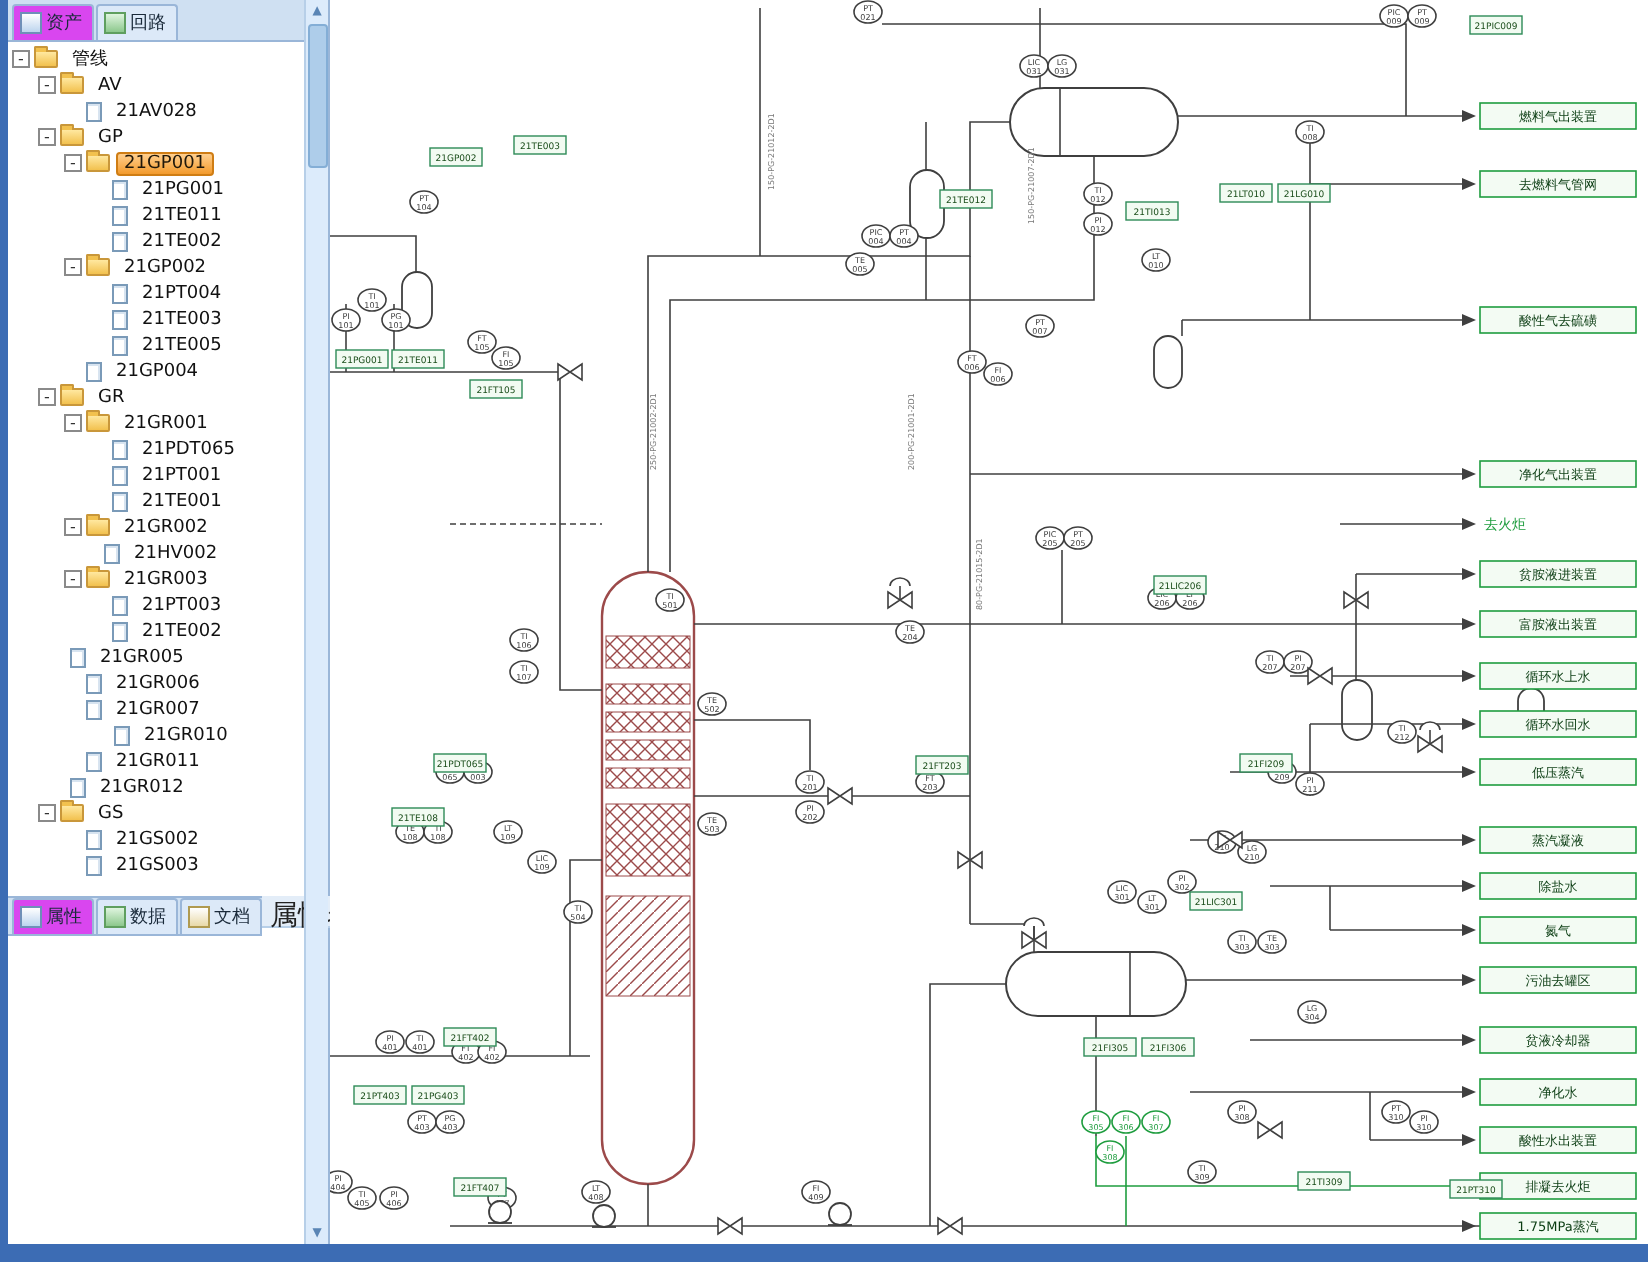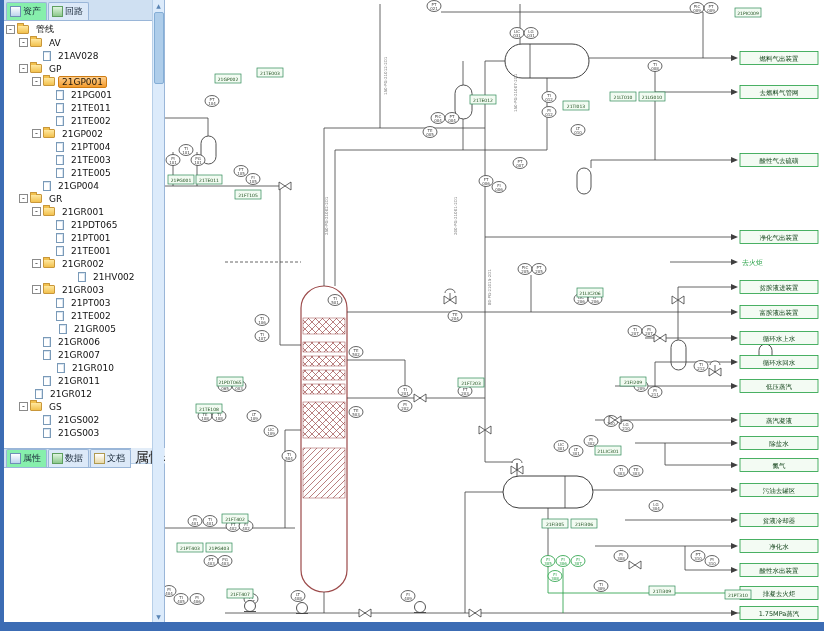--- a/index.html
+++ b/index.html
@@ -7,21 +7,21 @@
   .app{position:relative;width:824px;height:631px;background:#fff;}
   .left-strip{position:absolute;left:0;top:0;width:4px;height:631px;background:#3c6cb4;}
   .bottom-strip{position:absolute;left:0;top:622px;width:824px;height:9px;background:#3c6cb4;}
   .sidebar{position:absolute;left:4px;top:0;width:161px;height:622px;background:#fff;
     border-right:1px solid #9ab6d8;display:flex;flex-direction:column;box-sizing:border-box;}
   .top-tabs,.bottom-tabs{height:20px;background:#cfe0f2;display:flex;align-items:flex-end;
     padding-left:2px;gap:1px;border-bottom:1px solid #9ab6d8;flex:none;}
   .bottom-tabs{height:18px;border-top:1px solid #9ab6d8;}
   .tab{font-size:9px;padding:2px 5px 2px 3px;background:#dce9f8;border:1px solid #9ab6d8;
     border-bottom:none;border-radius:2px 2px 0 0;display:flex;align-items:center;gap:2px;color:#1a2a3a;}
-  .tab.active{background:#86efac;}
+  .tab.active{background:#d946ef;}
   .tab-icon{width:9px;height:9px;display:inline-block;border:1px solid #6f8fb8;
     background:linear-gradient(#ffffff,#bcd4ee);flex:none;}
   .tab-icon.loop{background:linear-gradient(#dff5df,#8cc88c);border-color:#5f9f5f;}
   .tab-icon.doc{background:linear-gradient(#fff,#e8d9a8);border-color:#b09a50;}
   .tree{flex:1;overflow:hidden;position:relative;font-size:9px;padding-top:2px;background:#fff;}
   .tree-row{height:13px;display:flex;align-items:center;white-space:nowrap;color:#111;}
   .expander{width:9px;height:9px;border:1px solid #8a8a8a;background:#fff;font-size:8px;
     line-height:7px;text-align:center;margin-right:2px;flex:none;color:#333;box-sizing:border-box;}
   .exp-spacer{width:11px;flex:none;}
   .ico-folder{width:12px;height:9px;background:linear-gradient(#ffe8a0,#f2c14e);
@@ -153,41 +153,41 @@
         <div class="tree-row" style="padding-left: 41px;">
           <span class="exp-spacer"></span>
           <span class="ico-page"></span>
           <span class="tree-label">21TE001</span>
         </div>
         <div class="tree-row" style="padding-left: 28px;">
           <span class="expander">-</span>
           <span class="ico-folder"></span>
           <span class="tree-label">21GR002</span>
         </div>
-        <div class="tree-row" style="padding-left: 63px;">
+        <div class="tree-row" style="padding-left: 37px;">
           <span class="exp-spacer"></span>
           <span class="ico-page"></span>
           <span class="tree-label">21HV002</span>
         </div>
         <div class="tree-row" style="padding-left: 28px;">
           <span class="expander">-</span>
           <span class="ico-folder"></span>
           <span class="tree-label">21GR003</span>
         </div>
         <div class="tree-row" style="padding-left: 41px;">
           <span class="exp-spacer"></span>
           <span class="ico-page"></span>
           <span class="tree-label">21PT003</span>
         </div>
         <div class="tree-row" style="padding-left: 41px;">
           <span class="exp-spacer"></span>
           <span class="ico-page"></span>
           <span class="tree-label">21TE002</span>
         </div>
-        <div class="tree-row" style="padding-left: 44px;">
+        <div class="tree-row" style="padding-left: 20px;">
           <span class="exp-spacer"></span>
           <span class="ico-page"></span>
           <span class="tree-label">21GR005</span>
         </div>
         <div class="tree-row" style="padding-left: 28px; text-align: center;">
           <span class="exp-spacer"></span>
           <span class="ico-page"></span>
           <span class="tree-label">21GR006</span>
         </div>
         <div class="tree-row" style="padding-left: 28px;">

